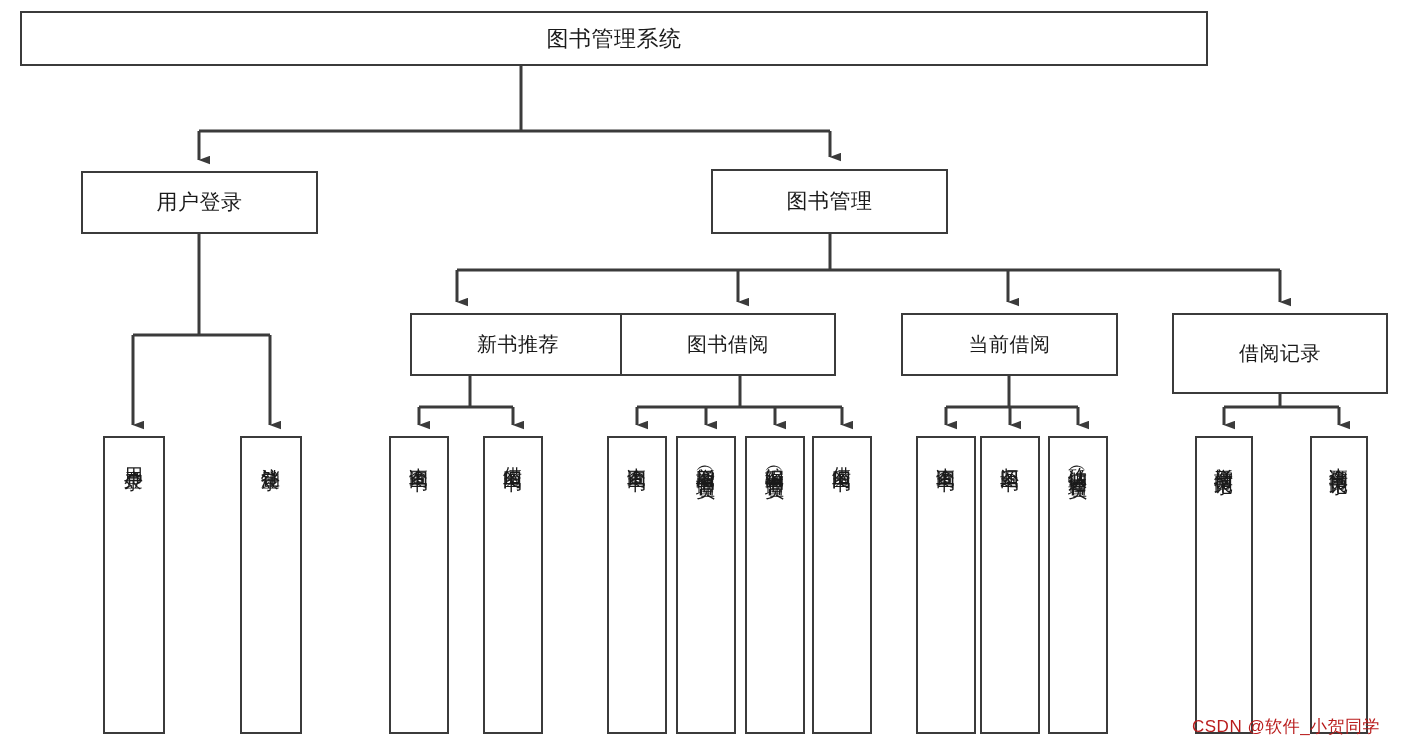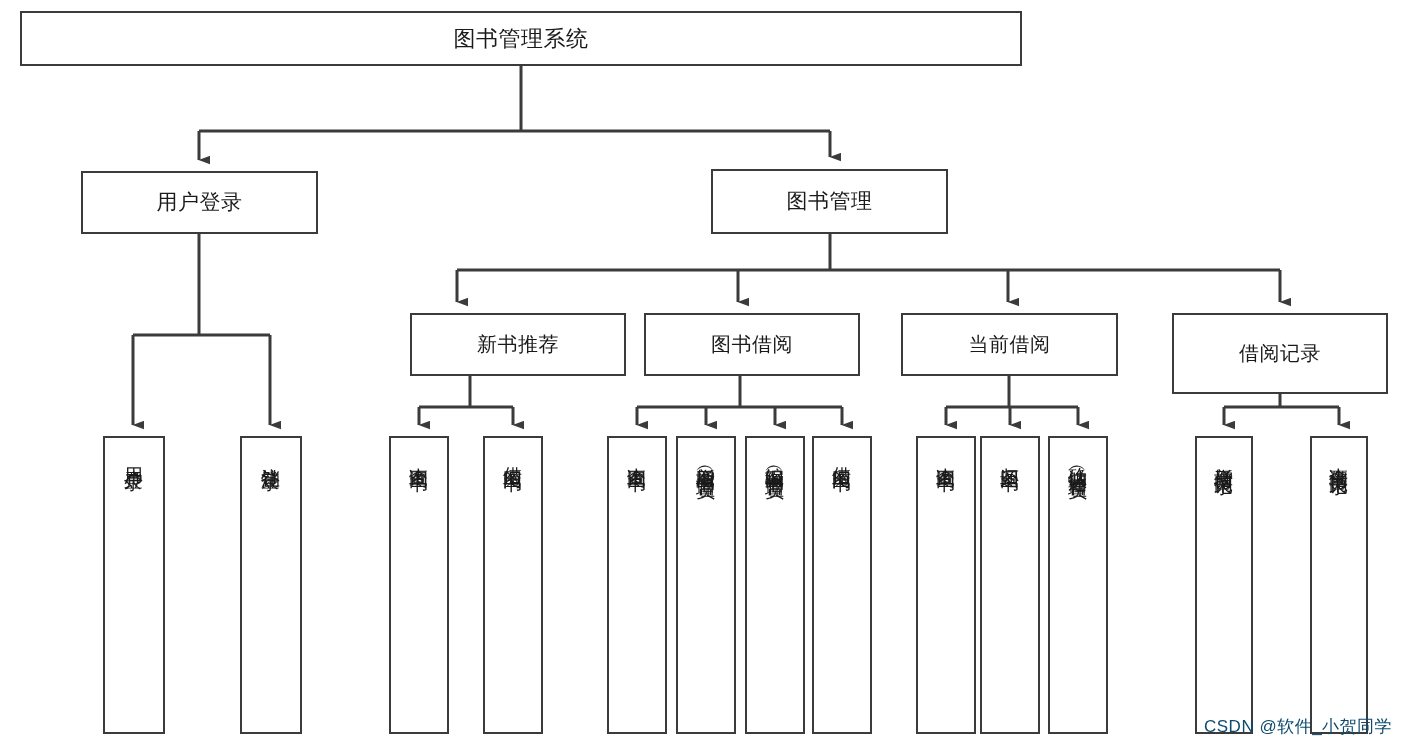--- a/index.html
+++ b/index.html
@@ -53,24 +53,23 @@
     font-size: 19px;
     writing-mode: vertical-rl;
     text-orientation: upright;
     white-space: nowrap;
     letter-spacing: 2px;
     line-height: 1;
   }
   .watermark {
     position: absolute;
     font-size: 17px;
-    color: #0c4a6e;
+    color: #b91c1c;
     letter-spacing: 0.5px;
     white-space: nowrap;
-    margin-left: 12px;
   }
 </style>
 </head>
 <body>
 
 <div id="canvas">
 
   <svg class="connectors" viewBox="0 0 1405 747">
     <defs>
       <marker id="arrow" markerWidth="10" markerHeight="12" refX="4.5" refY="11" orient="auto" markerUnits="userSpaceOnUse">
@@ -114,35 +113,35 @@
       <path d="M 1010 407 L 1010 425" marker-end="url(#arrow)"></path>
       <path d="M 1078 407 L 1078 425" marker-end="url(#arrow)"></path>
 
       <path d="M 1280 376 L 1280 407"></path>
       <path d="M 1224 407 L 1339 407"></path>
       <path d="M 1224 407 L 1224 425" marker-end="url(#arrow)"></path>
       <path d="M 1339 407 L 1339 425" marker-end="url(#arrow)"></path>
     </g>
   </svg>
 
-  <div class="node root" style="left:20px; top:11px; width:1002px; height:55px;">
+  <div class="node root" style="left:20px; top:11px; width:1188px; height:55px;">
     <span class="label">图书管理系统</span>
   </div>
 
   <div class="node level2" style="left:81px; top:171px; width:237px; height:63px;">
     <span class="label">用户登录</span>
   </div>
   <div class="node level2" style="left:711px; top:169px; width:237px; height:65px;">
     <span class="label">图书管理</span>
   </div>
 
   <div class="node level3" style="left:362px; top:313px; width:216px; height:63px;margin-left:48px;">
     <span class="label">新书推荐</span>
   </div>
-  <div class="node level3" style="left:644px; top:313px; width:216px; height:63px;">
+  <div class="node level3" style="left:620px; top:313px; width:216px; height:63px;">
     <span class="label">图书借阅</span>
   </div>
   <div class="node level3" style="left:901px; top:313px; width:217px; height:63px;">
     <span class="label">当前借阅</span>
   </div>
   <div class="node level3" style="left:1172px; top:313px; width:216px; height:81px;">
     <span class="label">借阅记录</span>
   </div>
 
   <div class="node leaf" style="left:103px; top:436px; width:62px; height:298px;">

